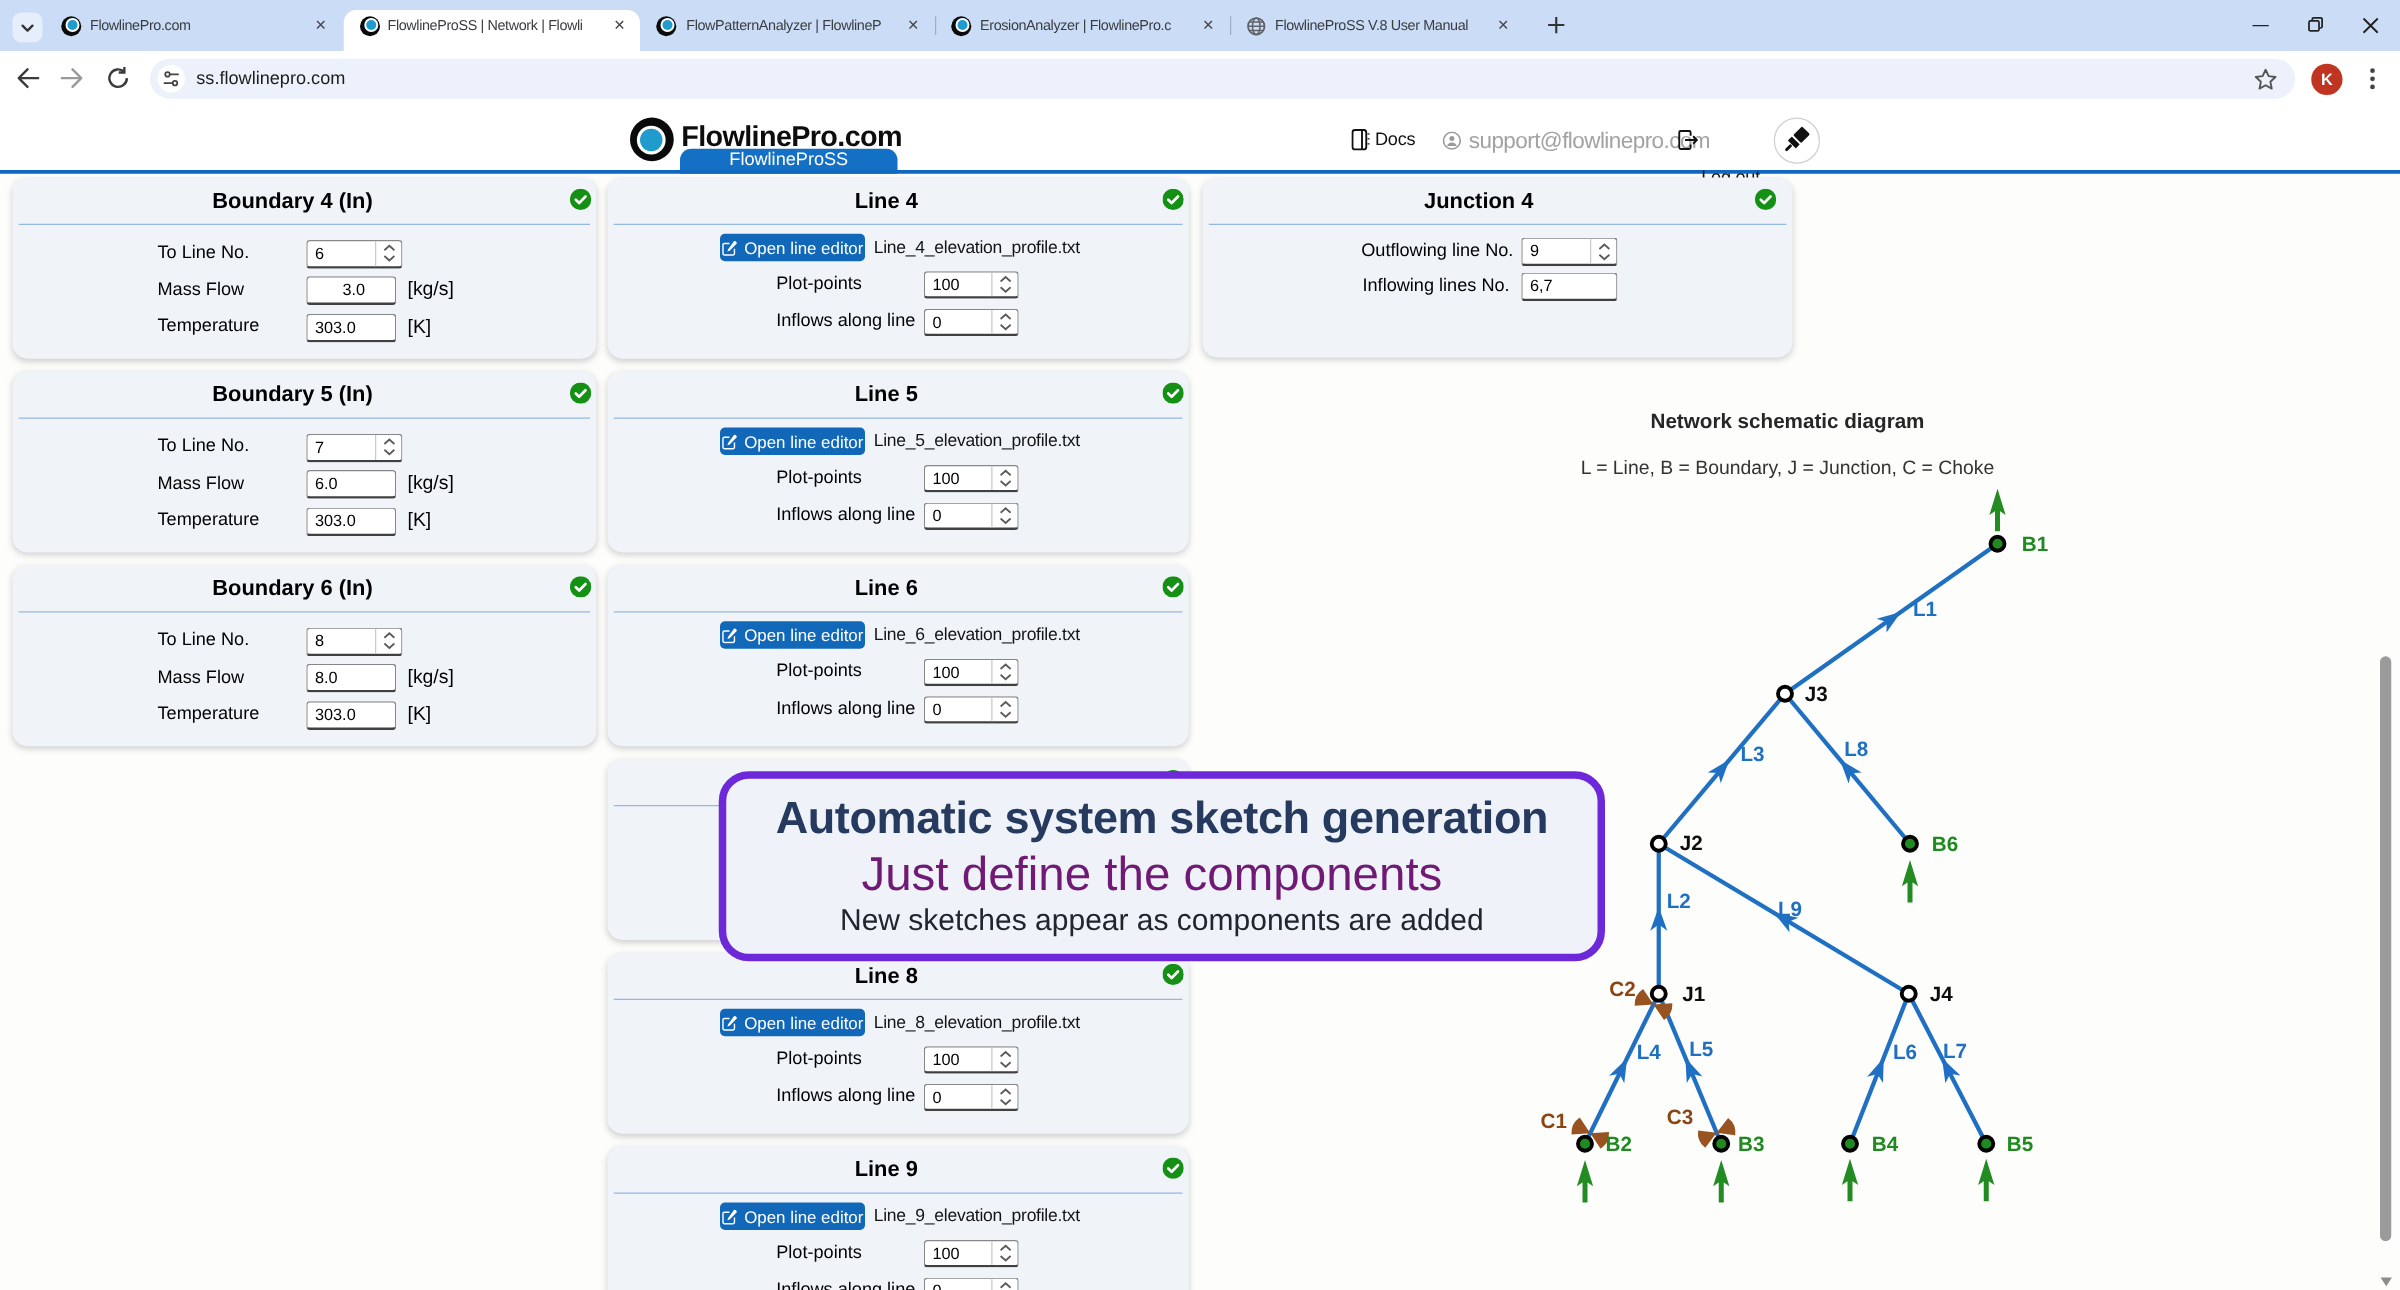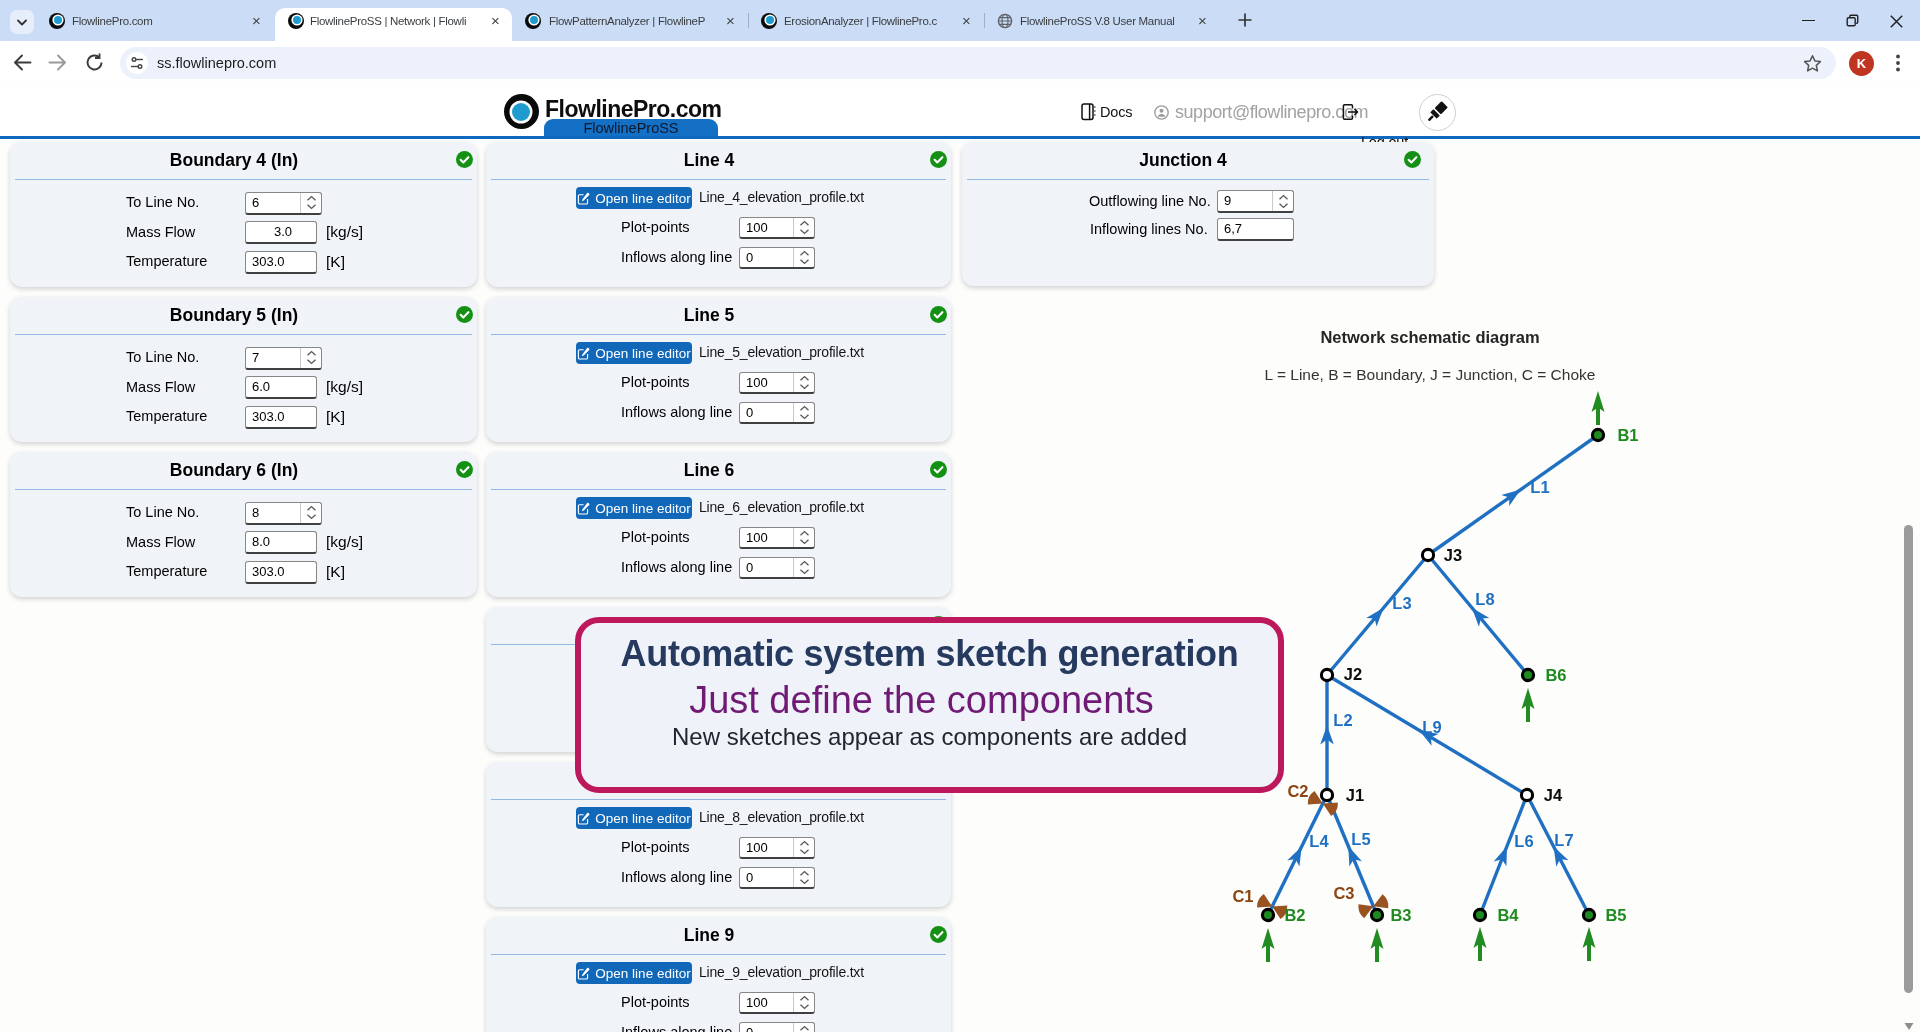--- a/index.html
+++ b/index.html
@@ -16,40 +16,40 @@
 .favicon::after{content:"";position:absolute;left:4.5px;top:3.8px;width:8.2px;height:8.2px;border-radius:50%;background:#1f9ccd;box-shadow:0 0 0 1.6px #fff;}
 .tabsep{position:absolute;top:13px;width:1px;height:15px;background:#9bb0cf;}
 #toolbar{position:absolute;left:0;top:41px;width:1920px;height:45px;background:#ffffff;}
 #urlpill{position:absolute;left:120px;top:47px;width:1716px;height:32px;border-radius:16px;background:#edf1fc;}
 #siteicon{position:absolute;left:126px;top:52px;width:22px;height:22px;border-radius:50%;background:#fff;}
 #urltext{position:absolute;left:157px;top:47px;height:32px;line-height:32px;font-size:14.5px;color:#1c1c1c;}
 
 
 #pageheader{position:absolute;left:0;top:87px;width:1920px;height:48.5px;background:#fff;}
 #blueline{position:absolute;left:0;top:135.5px;width:1920px;height:3.5px;background:#0f68c0;}
-#apptab{position:absolute;left:544px;top:119px;width:174px;height:20px;background:#1470c4;border-radius:9px 9px 0 0;color:#0f172a;font-size:14.5px;text-align:center;line-height:19px;}
+#apptab{position:absolute;left:544px;top:119px;width:174px;height:20px;background:#1470c4;border-radius:9px 9px 0 0;color:#ffffff;font-size:14.5px;text-align:center;line-height:19px;}
 #apptitle{position:absolute;left:545px;top:96px;font-size:23px;font-weight:bold;color:#0d0d0d;letter-spacing:-0.5px;}
 #applogo{position:absolute;left:504px;top:94px;width:35px;height:35px;border-radius:50%;background:#0a0a0a;}
 #applogo::after{content:"";position:absolute;left:8px;top:9px;width:18px;height:18px;border-radius:50%;background:#1f9ccd;box-shadow:0 0 0 2.5px #fff;}
 .hdritem{position:absolute;top:102px;height:20px;line-height:20px;font-size:14.5px;color:#111;white-space:nowrap;letter-spacing:-0.2px;}
 
 
 .card{position:absolute;background:#f0f4f9;border-radius:12px;box-shadow:0 2px 5px rgba(115,115,122,.32);}
 .ctitle{position:absolute;left:0;right:19px;top:7.5px;text-align:center;font-weight:bold;font-size:17.5px;color:#000;}
 .check{position:absolute;width:17px;height:17px;}
 .chr{position:absolute;left:5px;right:5px;top:37px;height:1px;background:#93b8e2;}
 .lbl{position:absolute;font-size:14.5px;color:#000;white-space:nowrap;}
 .unit{position:absolute;font-size:15.5px;color:#000;white-space:nowrap;}
 .inp{position:absolute;background:#fff;border:1px solid #878787;border-bottom:2px solid #404040;border-radius:3px;font-size:13px;color:#000;line-height:20px;padding-left:6px;}
 .spin{position:absolute;right:0;top:0;bottom:0;width:21px;border-left:1px solid #c9c9c9;}
 .btn{position:absolute;background:#1268b8;border-radius:4px;color:#fff;font-size:13.5px;display:flex;align-items:center;justify-content:center;gap:5px;}
 .filetxt{position:absolute;font-size:14px;letter-spacing:-0.2px;color:#141414;white-space:nowrap;}
 
 
-#overlay{position:absolute;left:575px;top:617px;width:709px;height:176px;background:#eff3f9;border:6px solid #be185d;border-radius:24px;}
+#overlay{position:absolute;left:575px;top:617px;width:709px;height:152px;background:#eff3f9;border:6px solid #6d28d9;border-radius:24px;}
 #ovtitle{position:absolute;left:0;right:0;top:12px;text-align:center;font-size:36px;line-height:38px;font-weight:bold;color:#253a5e;letter-spacing:-0.3px;}
 #ovsub1{position:absolute;left:0;right:16px;top:62px;text-align:center;font-size:38px;line-height:30px;color:#701a75;}
 #ovsub2{position:absolute;left:0;right:0;top:101px;text-align:center;font-size:24px;line-height:26px;color:#20262e;}
 
 
 #diagtitle{position:absolute;left:1150px;top:328px;width:560px;text-align:center;font-size:16.5px;font-weight:bold;color:#262626;}
 #diagsub{position:absolute;left:1150px;top:366px;width:560px;text-align:center;font-size:15.5px;color:#333;}
 
 
 #sbthumb{position:absolute;left:1904px;top:525px;width:9px;height:468px;border-radius:4.5px;background:#9b9b9b;}

